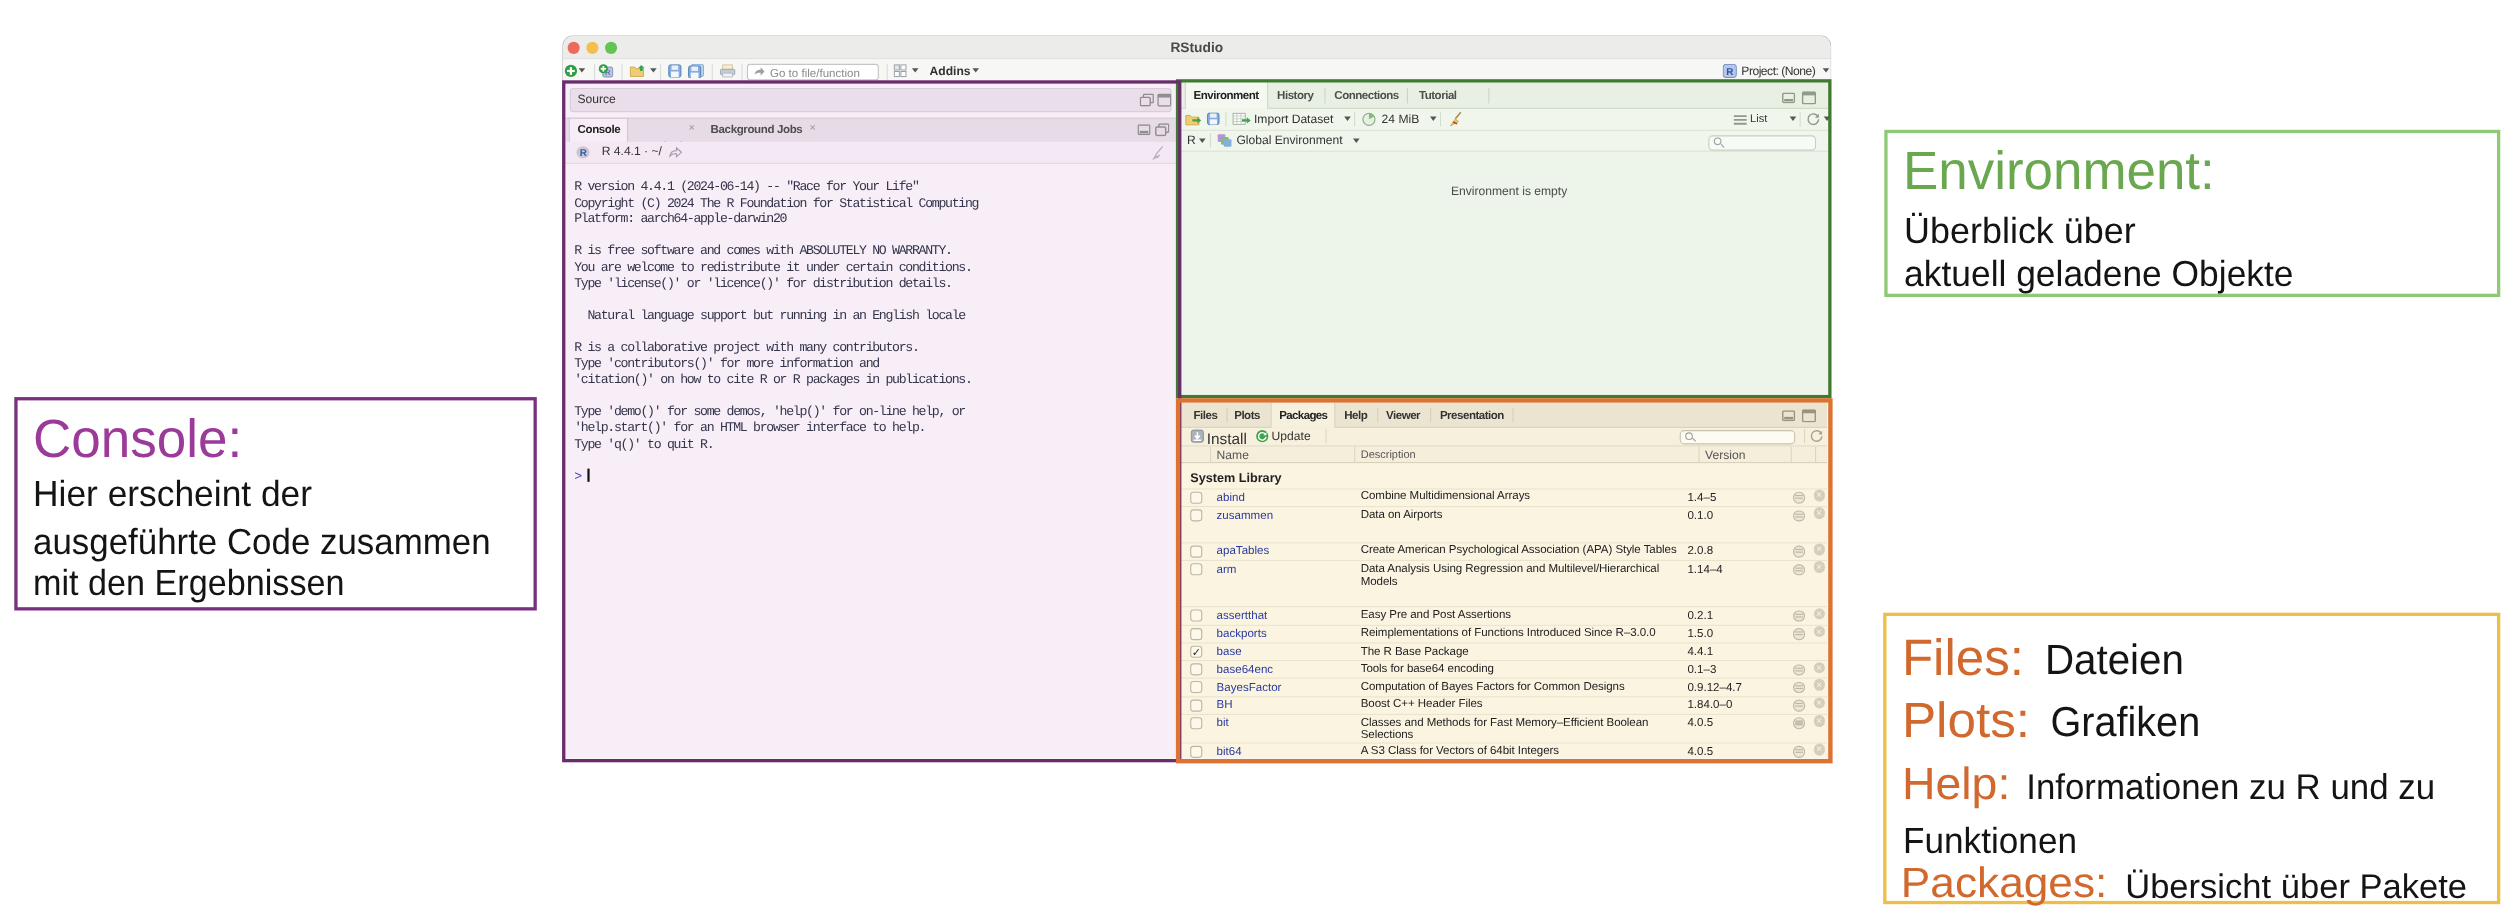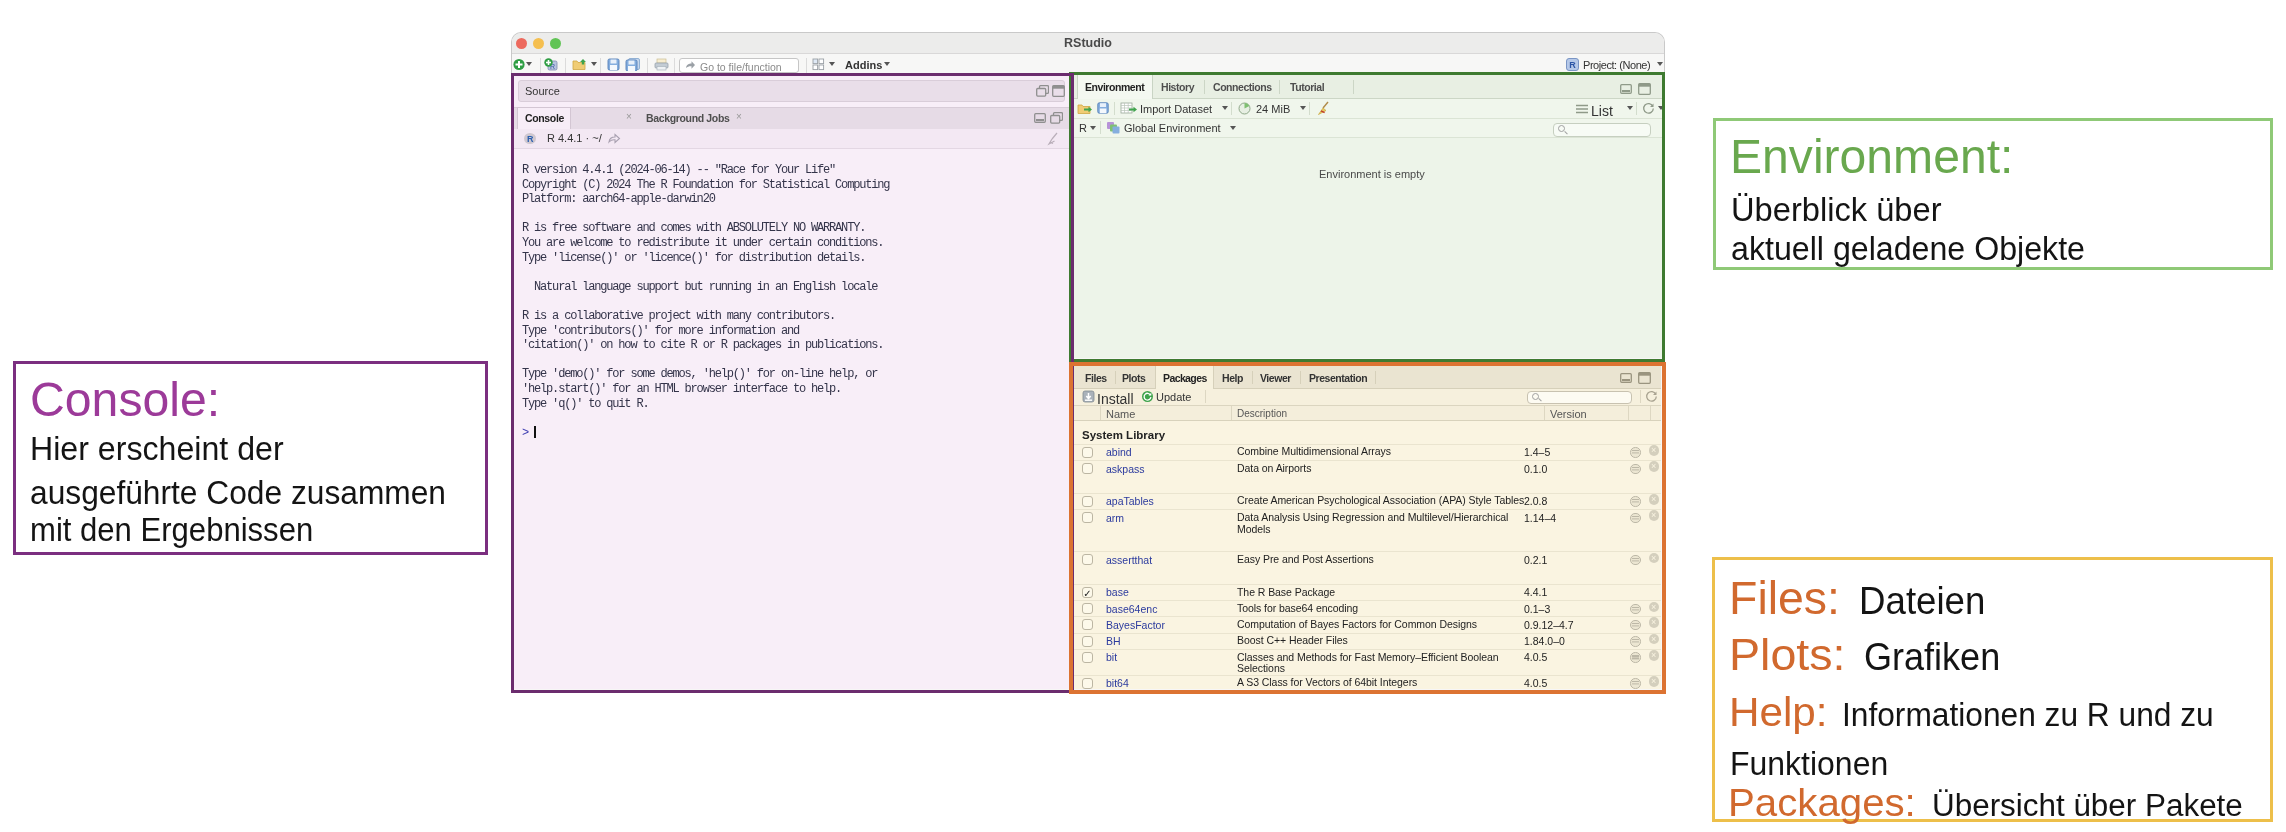--- a/index.html
+++ b/index.html
@@ -7,21 +7,21 @@
   body { font-family:"Liberation Sans", sans-serif; }
   #page { position:absolute; left:0; top:0; width:2139px; height:832px; }
   .abs { position:absolute; }
   svg { display:block; }
   .pr { position:absolute; left:0; width:588px; height:16.35px; border-top:1px solid #eae4cf; font-size:10.5px; }
   .pr2 { height:25.9px; }
   .pr .cb { position:absolute; left:9px; top:2.2px; width:11px; height:11px; border:1px solid #bcb6a3; border-radius:3px; background:#fdf9ea; }
   .pr .ck { color:#222; font-size:10px; line-height:11px; text-align:center; }
   .pr .pn { position:absolute; left:33px; top:1.5px; color:#2b3a9e; }
   .pr .pd { position:absolute; left:164px; top:1.8px; width:313px; line-height:11.7px; letter-spacing:-0.06px; color:#222; }
-  .pr .pv { position:absolute; left:451px; top:1.5px; color:#222;text-align:right; }
+  .pr .pv { position:absolute; left:461px; top:1.5px; color:#222;text-align:right; }
   .pr .ic { position:absolute; left:557px; top:2.5px; width:10.5px; height:10.5px; border:1.4px solid #bdb8a7; background:#ece6d2; border-radius:50%; box-sizing:border-box; }
   .pr .ic::before { content:""; position:absolute; left:1px; right:1px; top:2.2px; height:1.1px; background:#bdb8a7; box-shadow:0 2.4px 0 #bdb8a7; }
   .pr .ic::after { content:"\00d7"; position:absolute; left:17.5px; top:-3.2px; width:10.5px; height:10.5px; border-radius:50%; background:#d4cfbd; color:#faf4e1; font-size:9px; line-height:10.5px; text-align:center; }
   .ln { line-height:1; z-index:6; white-space:nowrap; transform-origin:0 0; }
   .ol { color:#d1692e; }
   .car { position:absolute; width:0; height:0; border-left:3px solid transparent; border-right:3px solid transparent; border-top:4px solid #555; }
   .vd { position:absolute; width:1px; background:#dbdbdb; }
   .mag { position:absolute; width:7px; height:7px; border:1.3px solid #a0a0a0; border-radius:50%; }
   .mag::after { content:""; position:absolute; left:5.2px; top:5.6px; width:3.5px; height:1.3px; background:#a0a0a0; transform:rotate(45deg); }
 </style>
@@ -179,21 +179,21 @@
   <div class="abs" style="left:1161px; top:81px; font-size:10.5px; letter-spacing:-0.45px; font-weight:bold; color:#4e4e4e;">History</div>
   <div class="abs" style="left:1213px; top:81px; font-size:10.5px; letter-spacing:-0.45px; font-weight:bold; color:#4e4e4e;">Connections</div>
   <div class="abs" style="left:1290px; top:81px; font-size:10.5px; letter-spacing:-0.45px; font-weight:bold; color:#4e4e4e;">Tutorial</div>
   <div class="abs" style="left:1203.5px; top:80px; width:1px; height:14px; background:#ccd6c6;"></div>
   <div class="abs" style="left:1278.5px; top:80px; width:1px; height:14px; background:#ccd6c6;"></div>
   <div class="abs" style="left:1352.5px; top:80px; width:1px; height:14px; background:#ccd6c6;"></div>
 
   <div class="abs" style="left:1072.5px; top:99px; width:589px; height:19.5px; background:#f0f6ec; border-bottom:1px solid #dbe4d5;"></div>
   <div class="abs" style="left:1140px; top:103px; font-size:11px; color:#333;">Import Dataset</div>
   <div class="abs" style="left:1256px; top:103px; font-size:11px; color:#333;">24 MiB</div>
-  <div class="abs" style="left:1591px; top:103px; font-size:14px; color:#333;">List</div>
+  <div class="abs" style="left:1591px; top:103px; font-size:10px; color:#333;">List</div>
 
   <svg class="abs" style="left:1620px; top:84px;" width="12" height="10" viewBox="0 0 12 10">
       <rect x="0.7" y="0.7" width="10.6" height="8.6" rx="1" fill="none" stroke="#8f9a89" stroke-width="1.3"></rect>
       <rect x="2" y="6" width="8" height="2.2" fill="#8f9a89"></rect>
     </svg>
   <svg class="abs" style="left:1638px; top:83px;" width="13" height="12" viewBox="0 0 13 12">
       <rect x="0.7" y="0.7" width="11.6" height="10.6" rx="1" fill="none" stroke="#8f9a89" stroke-width="1.3"></rect>
       <rect x="0.7" y="0.7" width="11.6" height="3" fill="#8f9a89"></rect>
     </svg>
 
@@ -310,21 +310,21 @@
     <div class="abs" style="left:9px; top:8px; font-size:11.5px; font-weight:bold; color:#222;">System Library</div>
     <div class="pr" style="top:23.2px;">
         <span class="cb"></span>
         <span class="pn">abind</span>
         <span class="pd">Combine Multidimensional Arrays</span>
         <span class="pv">1.4–5</span>
         <span class="ic"></span>
       </div>
     <div class="pr" style="top:39.6px;">
         <span class="cb"></span>
-        <span class="pn">askpass</span>
+        <span class="pn">zusammen</span>
         <span class="pd">Data on Airports</span>
         <span class="pv">0.1.0</span>
         <span class="ic"></span>
       </div>
     <div class="pr" style="top:72.2px;">
         <span class="cb"></span>
         <span class="pn">apaTables</span>
         <span class="pd">Create American Psychological Association (APA) Style Tables</span>
         <span class="pv">2.0.8</span>
         <span class="ic"></span>
@@ -334,20 +334,27 @@
         <span class="pn">arm</span>
         <span class="pd">Data Analysis Using Regression and Multilevel/Hierarchical<br>Models</span>
         <span class="pv">1.14–4</span>
         <span class="ic"></span>
       </div>
     <div class="pr" style="top:130.7px;">
         <span class="cb"></span>
         <span class="pn">assertthat</span>
         <span class="pd">Easy Pre and Post Assertions</span>
         <span class="pv">0.2.1</span>
+        <span class="ic"></span>
+      </div>
+    <div class="pr" style="top:147px;">
+        <span class="cb"></span>
+        <span class="pn">backports</span>
+        <span class="pd">Reimplementations of Functions Introduced Since R–3.0.0</span>
+        <span class="pv">1.5.0</span>
         <span class="ic"></span>
       </div>
     <div class="pr" style="top:163.3px;">
         <span class="cb ck">✓</span>
         <span class="pn">base</span>
         <span class="pd">The R Base Package</span>
         <span class="pv">4.4.1</span>
       </div>
     <div class="pr" style="top:179.7px;">
         <span class="cb"></span>

